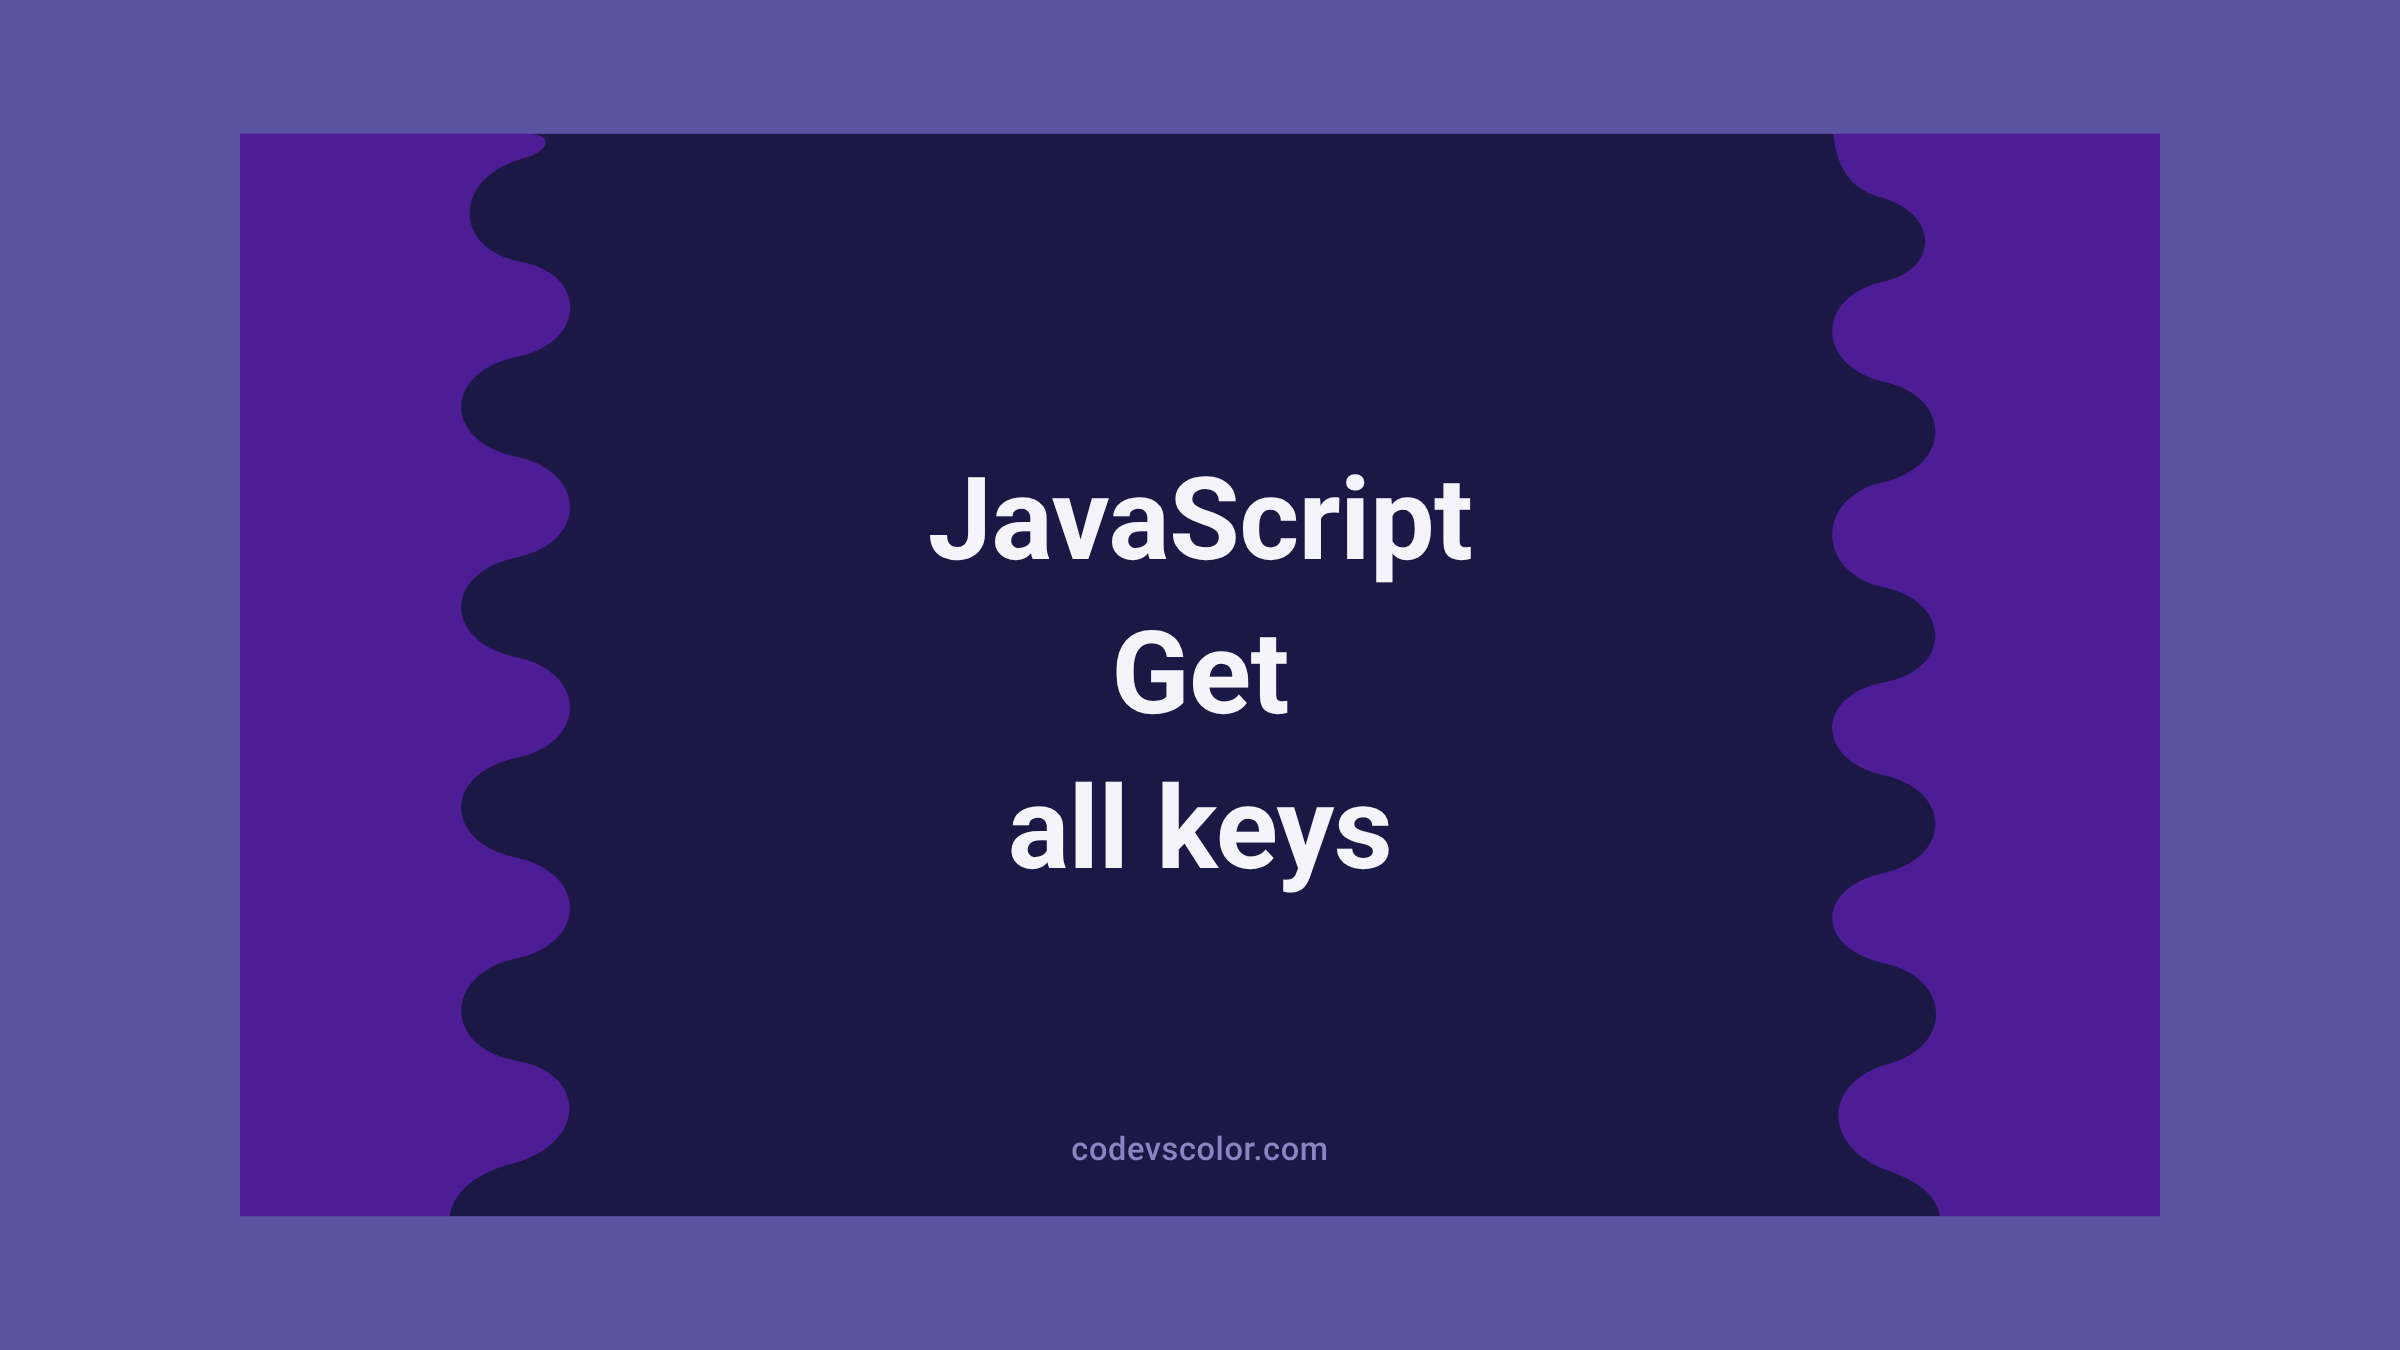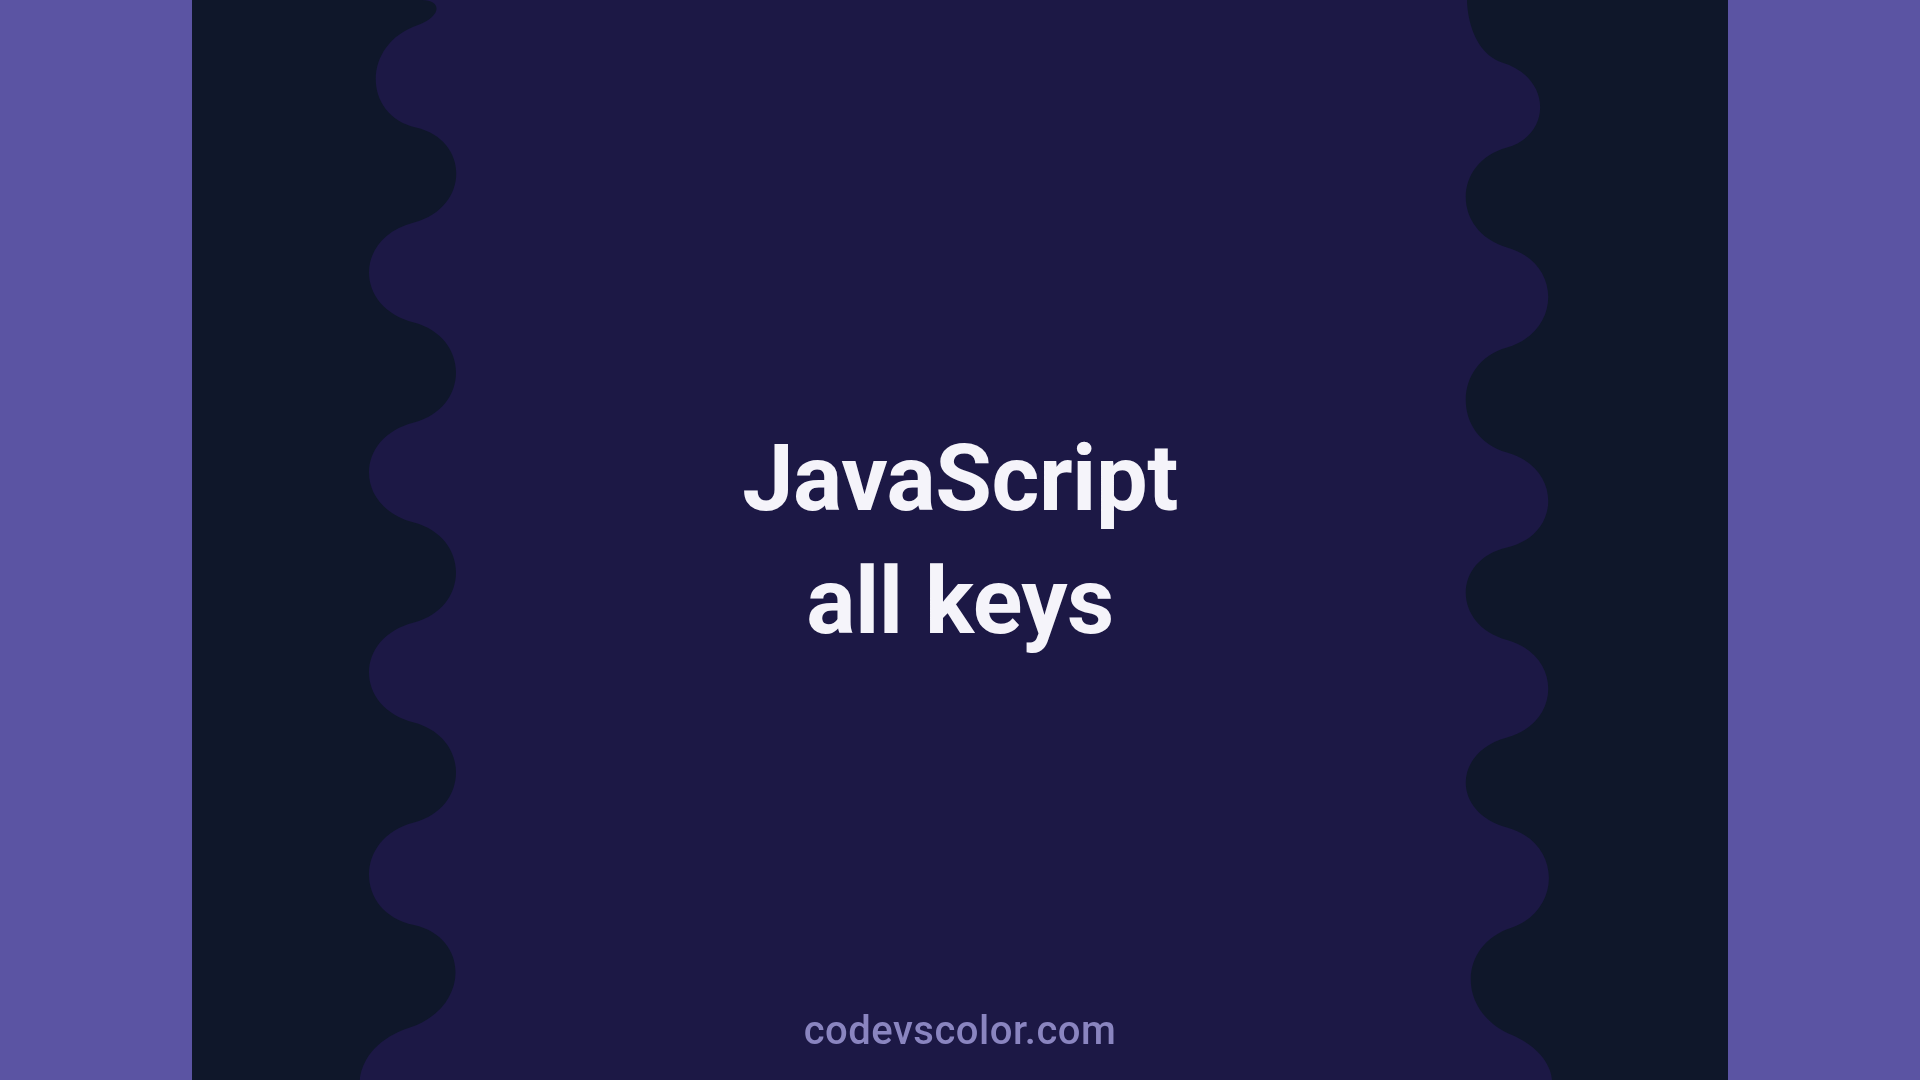--- a/index.html
+++ b/index.html
@@ -12,22 +12,22 @@
     position: relative;
     width: 1920px;
     height: 1080px;
     display: flex;
     align-items: center;
     justify-content: center;
   }
   .image-wrapper {
     position: relative;
     width: 1536px;
-    height: 1080px;
-    background: #0f172a;
+    height: 866px;
+    background: #4c1d95;
     overflow: hidden;
   }
   .blob-svg {
     position: absolute;
     inset: 0;
     width: 100%;
     height: 100%;
   }
   .content {
     position: absolute;
@@ -40,25 +40,25 @@
   .title {
     color: #f5f4fa;
     font-weight: 700;
     font-size: 92px;
     line-height: 1.34;
     text-align: center;
     letter-spacing: -0.5px;
   }
   .credit {
     position: absolute;
-    bottom: 26px;
+    bottom: 38px;
     width: 100%;
     text-align: center;
     color: #8a85c0;
-    font-size: 40px;
+    font-size: 26px;
     font-weight: 500;
     letter-spacing: 0.5px;
   }
 </style>
 </head>
 <body>
 
 <div class="canvas">
   <div class="image-wrapper">
     <svg class="blob-svg" viewBox="0 0 1536 864" preserveAspectRatio="none">
@@ -90,19 +90,20 @@
         C 278 166 278 112 224 102
         C 170 92 170 35 226 20
         C 250 13 250 0 230 0
         Z
       "></path>
     </svg>
 
     <div class="content">
       <div class="title">
         <div>JavaScript</div>
+        <div>Get</div>
         <div>all keys</div>
       </div>
     </div>
 
     <div class="credit">codevscolor.com</div>
   </div>
 </div>
 
 </body></html>

